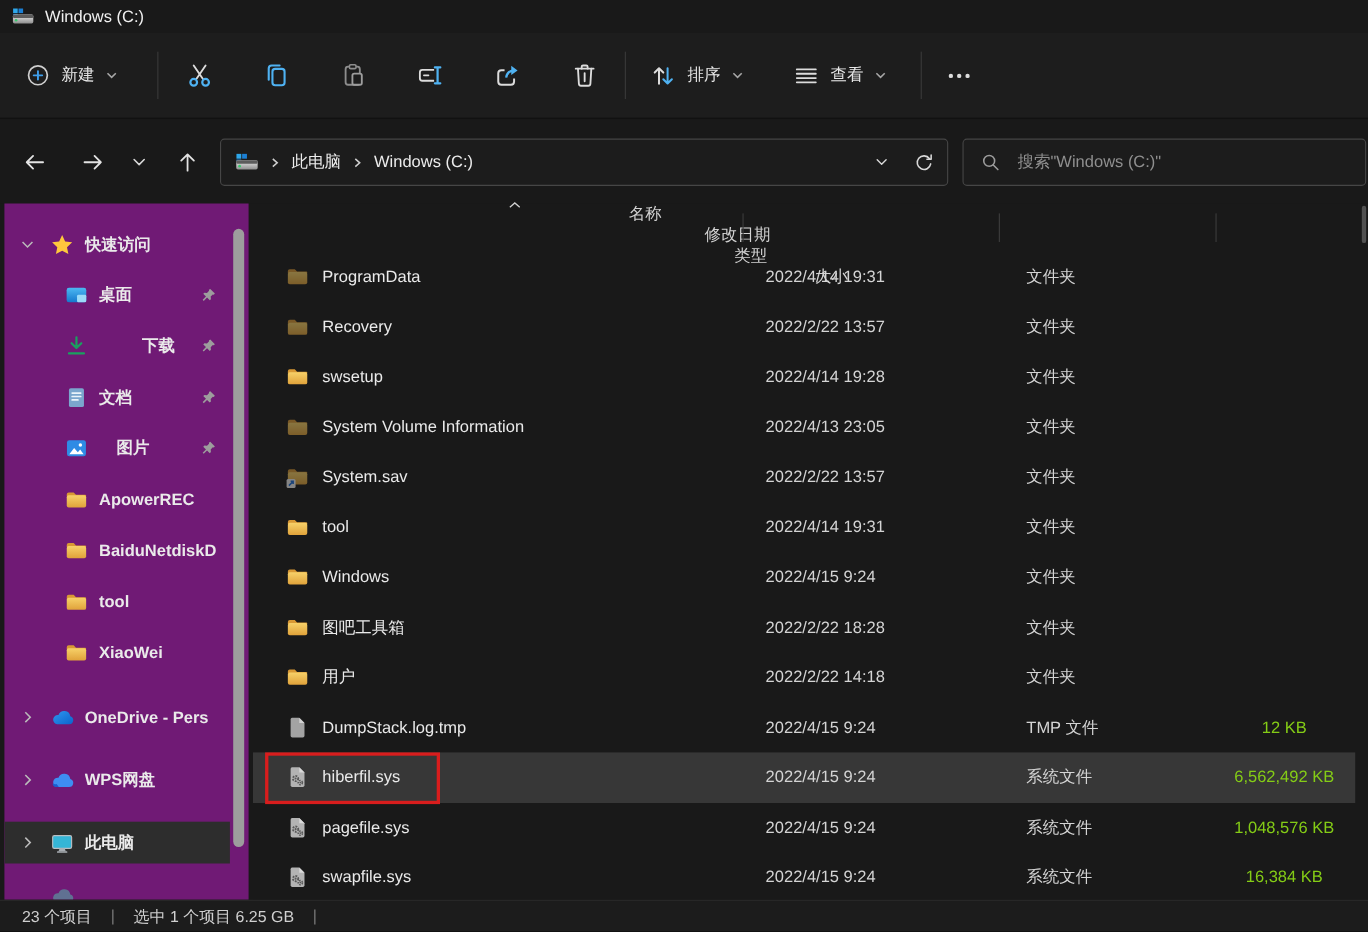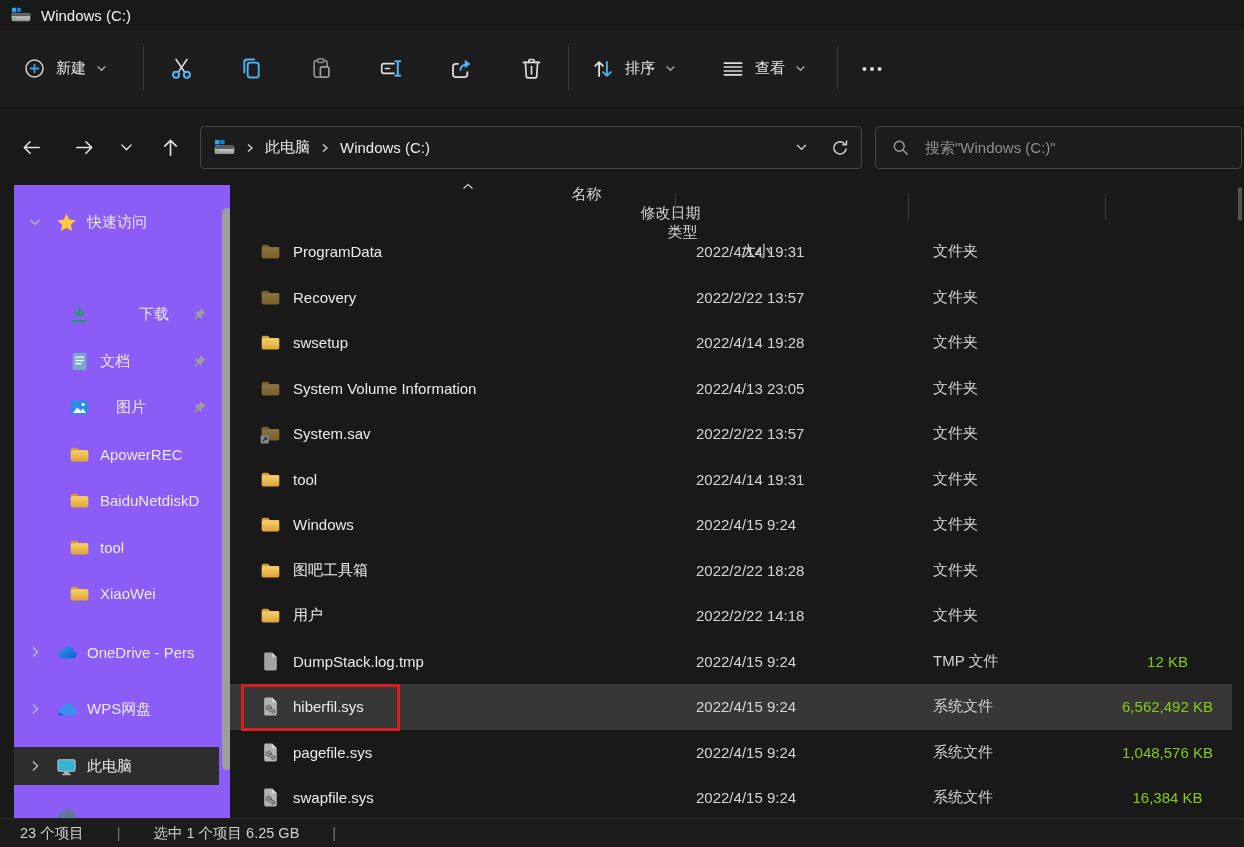--- a/index.html
+++ b/index.html
@@ -22,21 +22,21 @@
   .nav-btn{position:absolute;top:50%;transform:translateY(-50%);width:36px;height:36px;display:flex;align-items:center;justify-content:center;}
   .addressbox{position:absolute;left:200px;top:17px;width:662px;height:43px;border:1px solid #464646;border-radius:4px;background:#1c1c1c;box-sizing:border-box;display:flex;align-items:center;padding:0 6px 0 13px;gap:9px;}
   .crumb{color:#ececec;white-space:nowrap;}
   .abox-spacer{flex:1;}
   .abox-btn{width:30px;height:30px;display:flex;align-items:center;justify-content:center;}
   .searchbox{position:absolute;left:875px;top:17px;width:367px;height:43px;border:1px solid #464646;border-radius:4px;background:#1c1c1c;box-sizing:border-box;display:flex;align-items:center;gap:13px;padding-left:15px;}
   .searchbox input{flex:1;background:transparent;border:none;outline:none;color:#dddddd;font-size:15px;font-family:inherit;min-width:0;}
   .searchbox input::placeholder{color:#8f8f8f;}
 
   
-  .sidebar{position:absolute;left:14px;top:185px;width:222px;bottom:29px;overflow:hidden;background:#8b5cf6;}
+  .sidebar{position:absolute;left:4px;top:185px;width:222px;bottom:29px;overflow:hidden;background:#701a75;font-weight:bold;}
   .sb-item{position:absolute;left:0;width:205px;height:38px;display:flex;align-items:center;box-sizing:border-box;cursor:default;}
   .sb-root{padding-left:13px;}
   .sb-child{padding-left:55px;}
   .sb-selected{background:#2d2d2d;}
   .sb-chev{width:16px;height:16px;display:flex;align-items:center;}
   .sb-ico{width:20px;height:20px;margin-left:13px;flex:0 0 auto;}
   .sb-child .sb-ico{margin-left:0;}
   .sb-label{margin-left:11px;white-space:nowrap;overflow:hidden;max-width:118px;color:#eaeaea;}
   .sb-root .sb-label{max-width:132px;}
   .sb-pin{position:absolute;left:178px;top:12px;width:15px;height:15px;}
@@ -59,21 +59,21 @@
   .f-ico{width:21px;height:21px;flex:0 0 auto;}
   .f-ico.dim{opacity:.5;}
   .f-name{color:#eaeaea;white-space:nowrap;}
   .c-date{width:233px;padding-left:11px;box-sizing:border-box;color:#d4d4d4;}
   .c-type{width:197px;padding-left:15px;box-sizing:border-box;color:#d4d4d4;}
   .c-size{flex:1;text-align:center;padding-right:12px;box-sizing:border-box;color:#84cc16;}
   .redbox{position:absolute;left:11px;top:499px;width:159px;height:47px;border:3px solid #d91d1d;box-sizing:border-box;pointer-events:none;}
   .cscroll{position:absolute;right:2px;top:2px;width:4px;height:34px;background:#525252;border-radius:2px;}
 
   
-  .statusbar{position:absolute;left:0;right:0;bottom:0;height:29px;background:#1c1c1c;border-top:1px solid #2a2a2a;box-sizing:border-box;display:flex;align-items:center;gap:33px;padding-left:20px;font-size:14.5px;color:#d0d0d0;}
+  .statusbar{position:absolute;left:0;right:0;bottom:0;height:29px;background:#1c1c1c;border-top:1px solid #2a2a2a;box-sizing:border-box;display:flex;align-items:center;gap:17px;padding-left:20px;font-size:14.5px;color:#d0d0d0;}
   .sdiv{color:#787878;}
   svg{display:block;}
 </style>
 </head>
 <body>
 
 <svg width="0" height="0" style="position:absolute">
   <defs>
     <linearGradient id="gradFolder" x1="0" y1="0" x2="0" y2="1">
         <stop offset="0" stop-color="#f7d169"></stop>
@@ -305,20 +305,34 @@
             <path d="M3.5 6 L8 10.5 12.5 6" stroke="#bababa" stroke-width="1.4"></path>
           </svg>
         </span>
         <span class="sb-ico">
           <svg width="21" height="21" viewBox="0 0 20 20">
             <path d="M10 1.6 12.6 7.2 18.7 7.9 14.2 12.1 15.4 18.1 10 15.1 4.6 18.1 5.8 12.1 1.3 7.9 7.4 7.2 z" fill="#ffc83d"></path>
           </svg>
         </span>
         <span class="sb-label">快速访问</span>
       </div>
+      <div class="sb-item sb-child" style="top: 64px;">
+        <span class="sb-ico">
+          <svg width="21" height="21" viewBox="0 0 20 20">
+            <rect x="1.5" y="3.5" width="17" height="12.5" rx="2" fill="url(#gradBlue)"></rect>
+            <rect x="10.5" y="9.5" width="8" height="6.5" rx="1.2" fill="#9bdbf9"></rect>
+          </svg>
+        </span>
+        <span class="sb-label">桌面</span>
+        <span class="sb-pin">
+          <svg width="15" height="15" viewBox="0 0 20 20">
+            <path d="M12.2 2.2 l5.6 5.6 -1.4 1.4 -1.1-.3 -2.6 2.6 .3 3.1 -1.4 1.4 -3.3-3.3 -4 4 -1.3-1.3 4-4 -3.3-3.3 1.4-1.4 3.1.3 2.6-2.6 -.3-1.1z" fill="#9d9d9d"></path>
+          </svg>
+        </span>
+      </div>
       <div class="sb-item sb-child" style="top: 110px; gap: 39px;">
         <span class="sb-ico">
           <svg width="21" height="21" viewBox="0 0 20 20" fill="none" stroke="#1aa05f" stroke-width="1.9" stroke-linecap="round" stroke-linejoin="round">
             <path d="M10 2.5 v9 M5.8 7.6 L10 11.8 14.2 7.6 M3.5 16.5 h13"></path>
           </svg>
         </span>
         <span class="sb-label">下载</span>
         <span class="sb-pin">
           <svg width="15" height="15" viewBox="0 0 20 20">
             <path d="M12.2 2.2 l5.6 5.6 -1.4 1.4 -1.1-.3 -2.6 2.6 .3 3.1 -1.4 1.4 -3.3-3.3 -4 4 -1.3-1.3 4-4 -3.3-3.3 1.4-1.4 3.1.3 2.6-2.6 -.3-1.1z" fill="#9d9d9d"></path>

